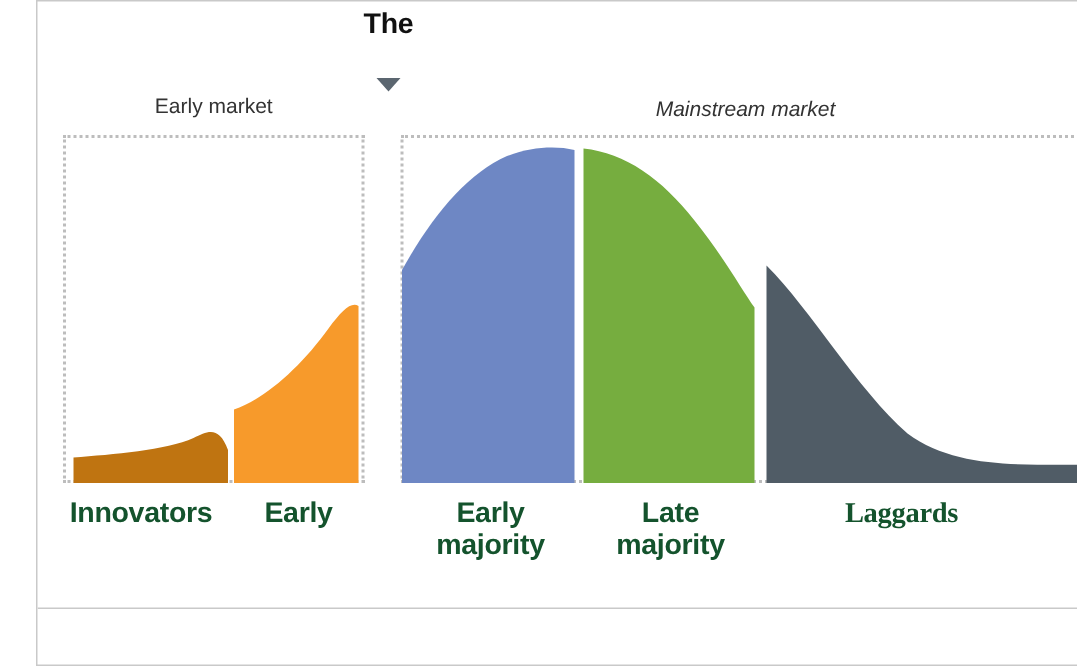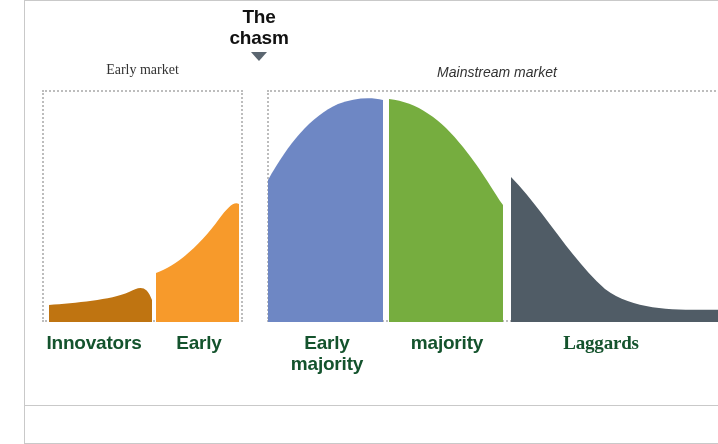--- a/index.html
+++ b/index.html
@@ -49,21 +49,21 @@
   }
 
   
   .market-caption {
     position: absolute;
     font-size: 14px;
     color: #333333;
     text-align: center;
     white-space: nowrap;
   }
-  #caption-early   { left: 17px;  top: 61px; width: 201px; font-family: Liberation Serif, serif; }
+  #caption-early   { left: 17px;  top: 61px; width: 201px; }
   #caption-main    { left: 242px; top: 63px; width: 460px; font-style: italic; }
 
   
   .dotted-frame {
     position: absolute;
     border: 2px dotted #bdbdbd;
     box-sizing: border-box;
     background: transparent;
   }
   #frame-early { left: 17px;  top: 89px; width: 201px; height: 232px; }
@@ -114,21 +114,20 @@
     white-space: nowrap;
   }
 </style>
 </head>
 <body>
 
 <div id="page">
 
   <div id="chasm-block">
     <div class="chasm-line">The</div>
-    <div class="chasm-line">chasm</div>
   </div>
   <div id="chasm-arrow"></div>
 
   <div class="market-caption" id="caption-early">Early market</div>
   <div class="market-caption" id="caption-main">Mainstream market</div>
 
   <div class="dotted-frame" id="frame-early"></div>
   <div class="dotted-frame" id="frame-main"></div>
 
   <svg id="curve-svg" viewBox="0 0 718 444">
@@ -145,20 +144,21 @@
     <div>Innovators</div>
   </div>
   <div class="seg-label" id="label-early-adopters">
     <div>Early</div>
   </div>
   <div class="seg-label" id="label-early-majority">
     <div>Early</div>
     <div>majority</div>
   </div>
   <div class="seg-label" id="label-late-majority">
+    <div>Late</div>
     <div>majority</div>
   </div>
   <div class="seg-label" id="label-laggards">
     <div>Laggards</div>
   </div>
 
   <div id="footer-rule"></div>
 
 </div>
 

